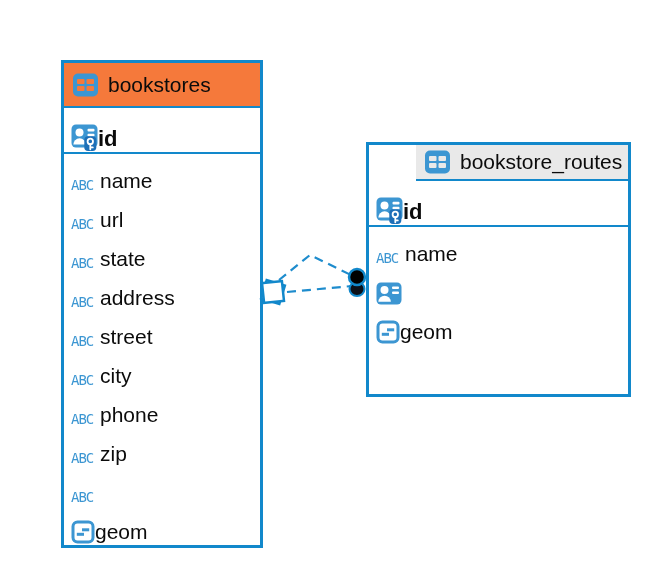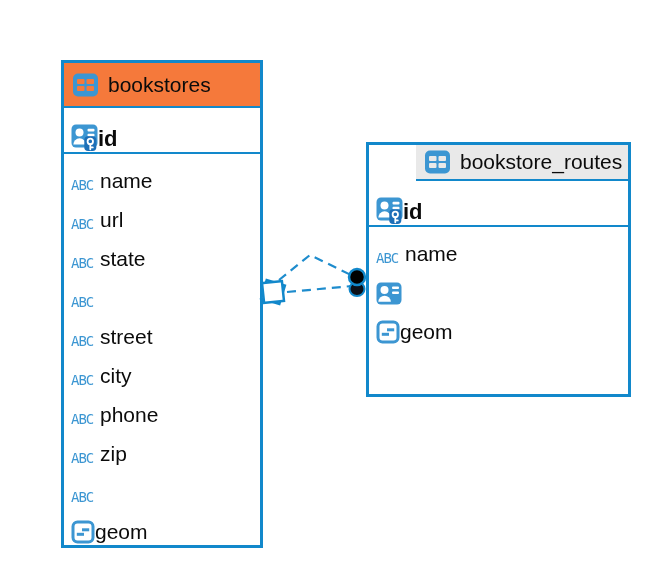--- a/index.html
+++ b/index.html
@@ -103,20 +103,21 @@
     <div class="row">
       <span class="abc">ABC</span>
       <span>url</span>
     </div>
     <div class="row">
       <span class="abc">ABC</span>
       <span>state</span>
     </div>
     <div class="row">
       <span class="abc">ABC</span>
+      <span>address</span>
     </div>
     <div class="row">
       <span class="abc">ABC</span>
       <span>street</span>
     </div>
     <div class="row">
       <span class="abc">ABC</span>
       <span>city</span>
     </div>
     <div class="row">

